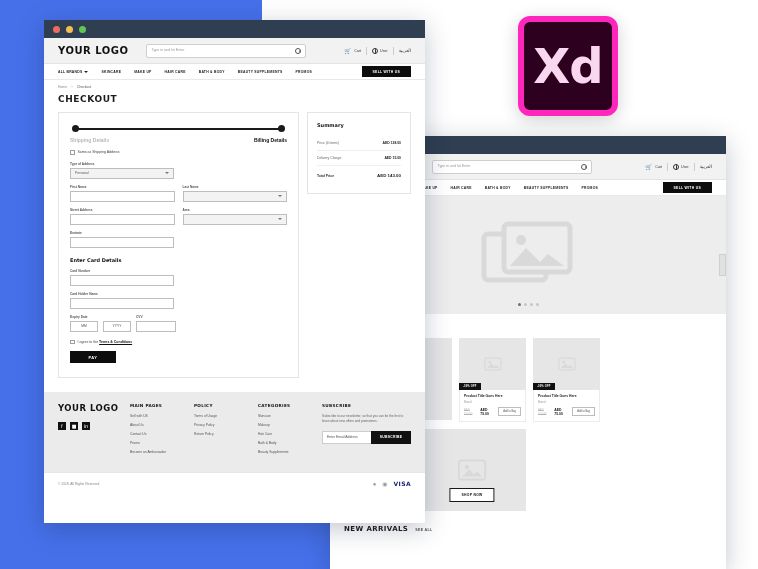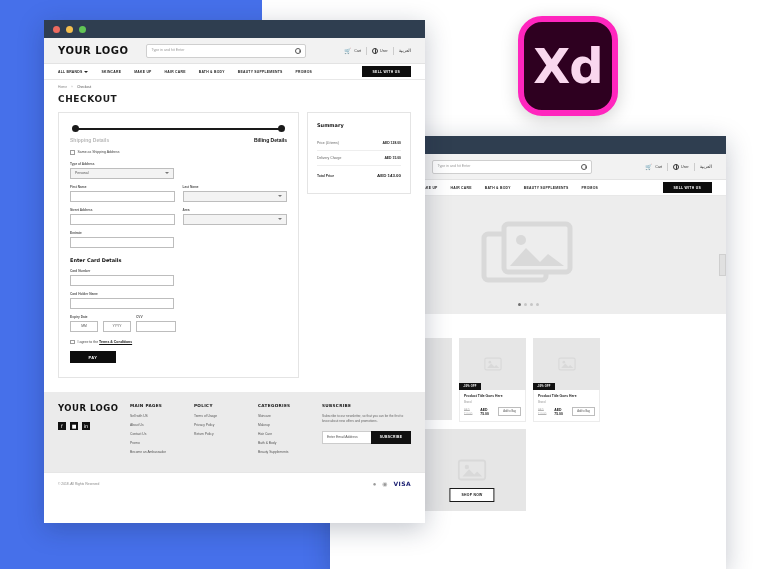--- a/index.html
+++ b/index.html
@@ -276,21 +276,21 @@
     font-size: 2.6px; padding: 2px 4px; white-space: nowrap;
   }
   .scroll-tab {
     position: absolute; right: 0px; top: 100px; width: 7px; height: 22px;
     background: #e0e0e0; border: 1px solid #cfcfcf;
   }
 
   
   #xd-logo {
     position: absolute; left: 518px; top: 16px; width: 100px; height: 100px;
-    border-radius: 24px; background: #2e0020;
+    border-radius: 12px; background: #2e0020;
     border: 6px solid #ff26be;
     display: flex; align-items: center; justify-content: center;
     box-shadow: 0 4px 18px rgba(0,0,0,.18);
   }
   #xd-logo .xd-text {
     font-family: "DejaVu Sans", sans-serif;
     font-size: 48px; font-weight: 700; color: #f9d7ee; letter-spacing: -1px;
     line-height: 1;
   }
 </style>
@@ -435,20 +435,24 @@
       <div class="banner-card">
         <svg class="img-ph" width="30" height="22" viewBox="0 0 40 30">
           <rect x="2" y="2" width="36" height="26" rx="3" fill="none" stroke="#c2c2c2" stroke-width="2.5"></rect>
           <circle cx="13" cy="11" r="3" fill="#c2c2c2"></circle>
           <path d="M7 24 L16 14 L23 21 L27 17 L34 24 Z" fill="#c2c2c2"></path>
         </svg>
         <span class="shop-now">SHOP NOW</span>
       </div>
     </div>
 
+    <div class="sec-head" style="padding-top:12px">
+      <h2>NEW ARRIVALS</h2>
+      <span class="see">SEE ALL</span>
+    </div>
 
     <div class="scroll-tab"></div>
   </div>
 </div>
 
 <div class="window" id="window-front">
   <div class="titlebar">
     <span class="dot red"></span>
     <span class="dot yellow"></span>
     <span class="dot green"></span>

